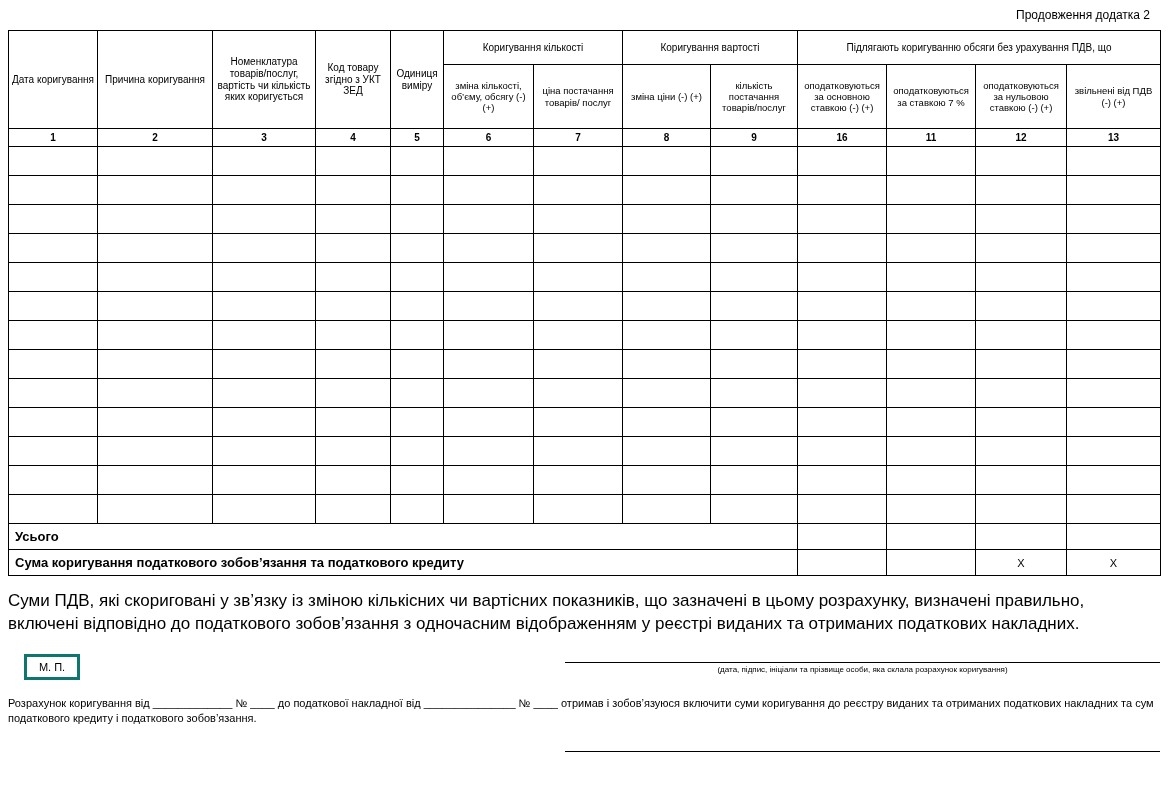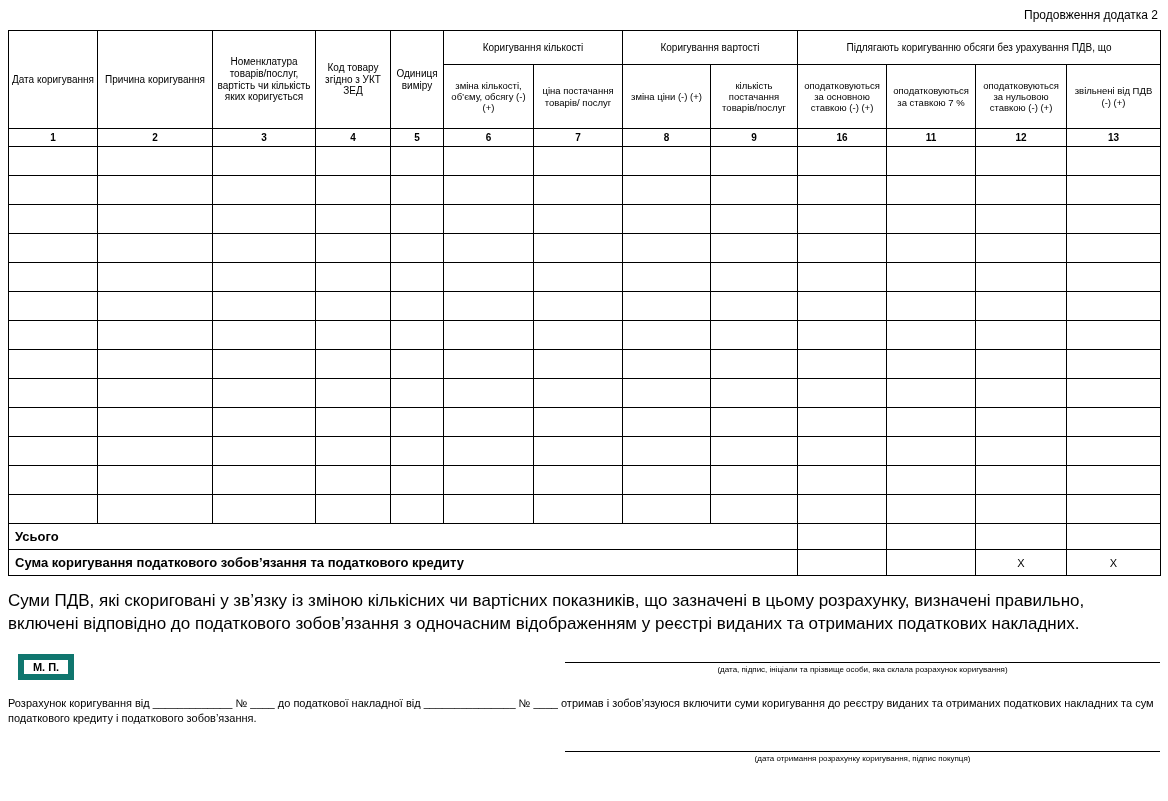--- a/index.html
+++ b/index.html
@@ -2,21 +2,21 @@
 <html lang="uk"><head>
 <meta charset="utf-8">
 <style>
   * { box-sizing: border-box; margin: 0; padding: 0; }
   html, body {
     width: 1168px; height: 801px;
     background: #ffffff; color: #000;
     font-family: "Liberation Sans", sans-serif;
     overflow: hidden;
   }
-  .page { padding: 8px 8px 0 8px; width: 1168px; }
+  .page { padding: 8px 16px 0 8px; width: 1168px; }
 
   .title {
     text-align: right;
     font-size: 12px;
     margin-bottom: 8px;
     padding-right: 2px;
   }
 
   table {
     border-collapse: collapse;
@@ -51,26 +51,25 @@
   }
 
   .stamp-sig-row {
     margin-top: 18px;
     display: flex;
     justify-content: space-between;
     align-items: flex-start;
     width: 1152px;
   }
   .stamp-box {
-    margin-left: 10px;
+    margin-left: 16px;
     width: 56px; height: 26px;
-    border: 6px solid #0f766e;
+    border: 3px solid #0f766e;
     display: flex; align-items: center; justify-content: center;
     font-size: 11px;
-    font-weight: bold;
   }
   .sig-block { width: 595px; }
   .sig-block-1 { margin-top: 8px; }
   .sig-line { border-top: 1px solid #000; height: 0; width: 100%; }
   .sig-caption {
     text-align: center;
     font-size: 8px;
     margin-top: 2px;
     color: #000;
   }
@@ -386,17 +385,16 @@
     <span>до податкової накладної від</span>
     <span>_______________</span>
     <span>№</span>
     <span>____</span>
     <span>отримав і зобов’язуюся включити суми коригування до реєстру виданих та отриманих податкових накладних та сум податкового кредиту і податкового зобов’язання.</span>
   </p>
 
   <div class="sig-row-2">
     <div class="sig-block">
       <div class="sig-line"></div>
-      <div class="sig-caption">(дата отримання розрахунку коригування, підпис покупця)</div>
     </div>
   </div>
 
 </div>
 
 </body></html>

